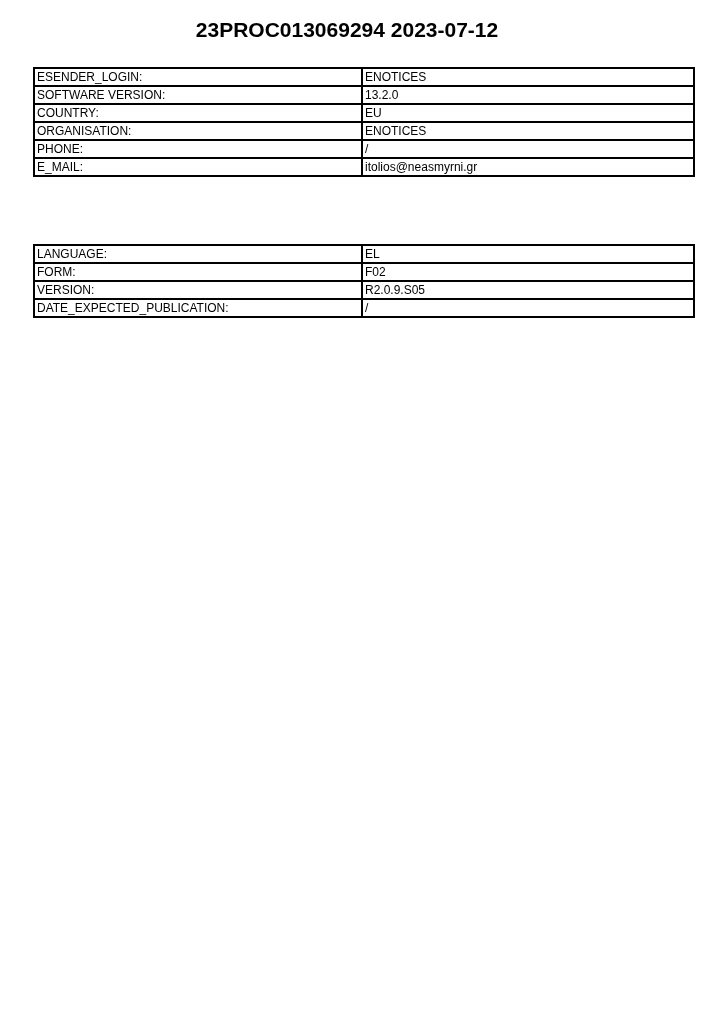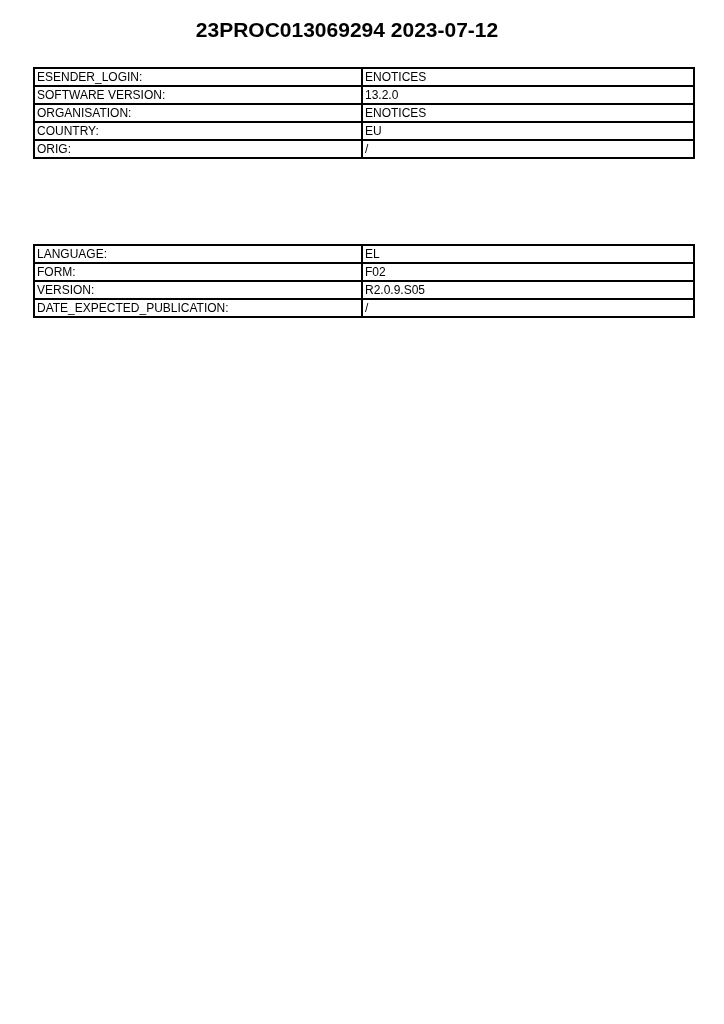--- a/index.html
+++ b/index.html
@@ -61,30 +61,34 @@
     <tbody>
       <tr>
         <td class="label-cell">ESENDER_LOGIN:</td>
         <td class="value-cell">ENOTICES</td>
       </tr>
       <tr>
         <td class="label-cell">SOFTWARE VERSION:</td>
         <td class="value-cell">13.2.0</td>
       </tr>
       <tr>
+        <td class="label-cell">COUNTRY:</td>
+        <td class="value-cell">EU</td>
+      </tr>
+      <tr>
         <td class="label-cell">ORGANISATION:</td>
         <td class="value-cell">ENOTICES</td>
       </tr>
       <tr>
-        <td class="label-cell">COUNTRY:</td>
-        <td class="value-cell">EU</td>
+        <td class="label-cell">PHONE:</td>
+        <td class="value-cell">/</td>
       </tr>
       <tr>
-        <td class="label-cell">ORIG:</td>
-        <td class="value-cell">/</td>
+        <td class="label-cell">E_MAIL:</td>
+        <td class="value-cell">itolios@neasmyrni.gr</td>
       </tr>
     </tbody>
   </table>
 
   <table class="kv-table table2">
     <tbody>
       <tr>
         <td class="label-cell">LANGUAGE:</td>
         <td class="value-cell">EL</td>
       </tr>

